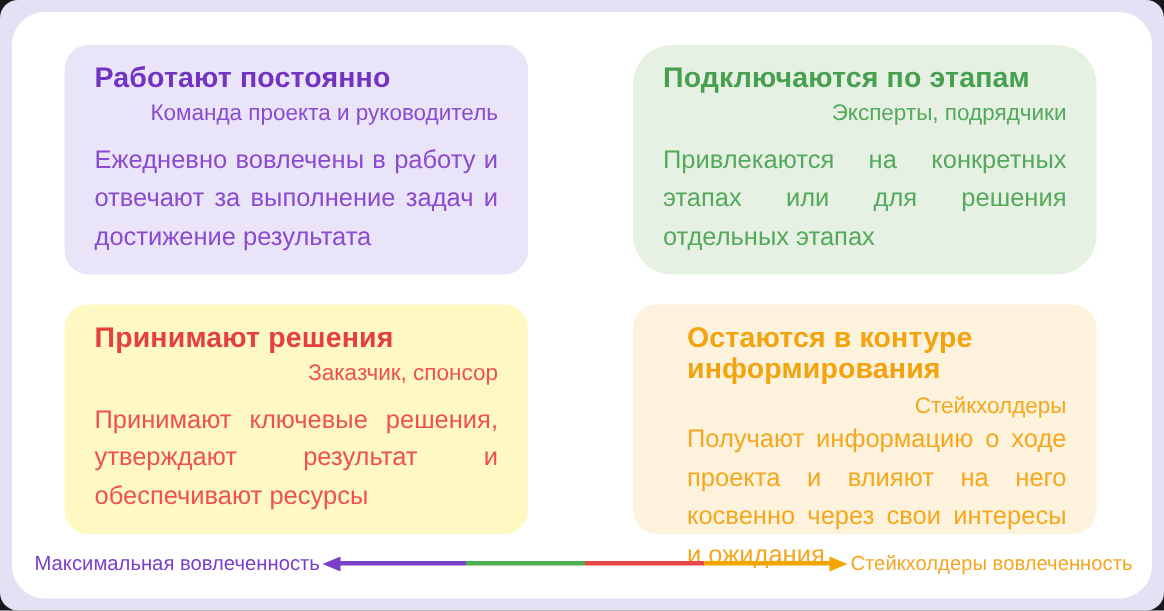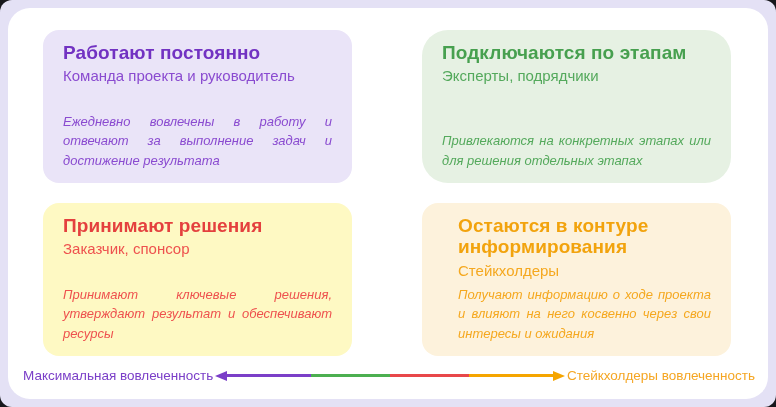--- a/index.html
+++ b/index.html
@@ -40,28 +40,28 @@
     font-size: 19px; font-weight: bold;
     line-height: 1.12;
     color: var(--title-color);
     letter-spacing: 0.1px;
   }
   .card-subtitle {
     font-size: 15px;
     line-height: 1.3;
     margin-top: 3px;
     color: var(--text-color);
+    text-align: right;
   }
   .card-description {
     margin-top: auto;
-    font-size: 13px;
+    font-size: 17px;
     line-height: 1.5;
     text-align: justify;
     color: var(--text-color);
-    font-style: italic;
   }
   .bottom-bar {
     flex: 1;
     display: flex; align-items: center;
     padding: 0 13px 4px 15px;
     gap: 2px;
   }
   .axis-label {
     font-size: 13.5px;
     white-space: nowrap;

